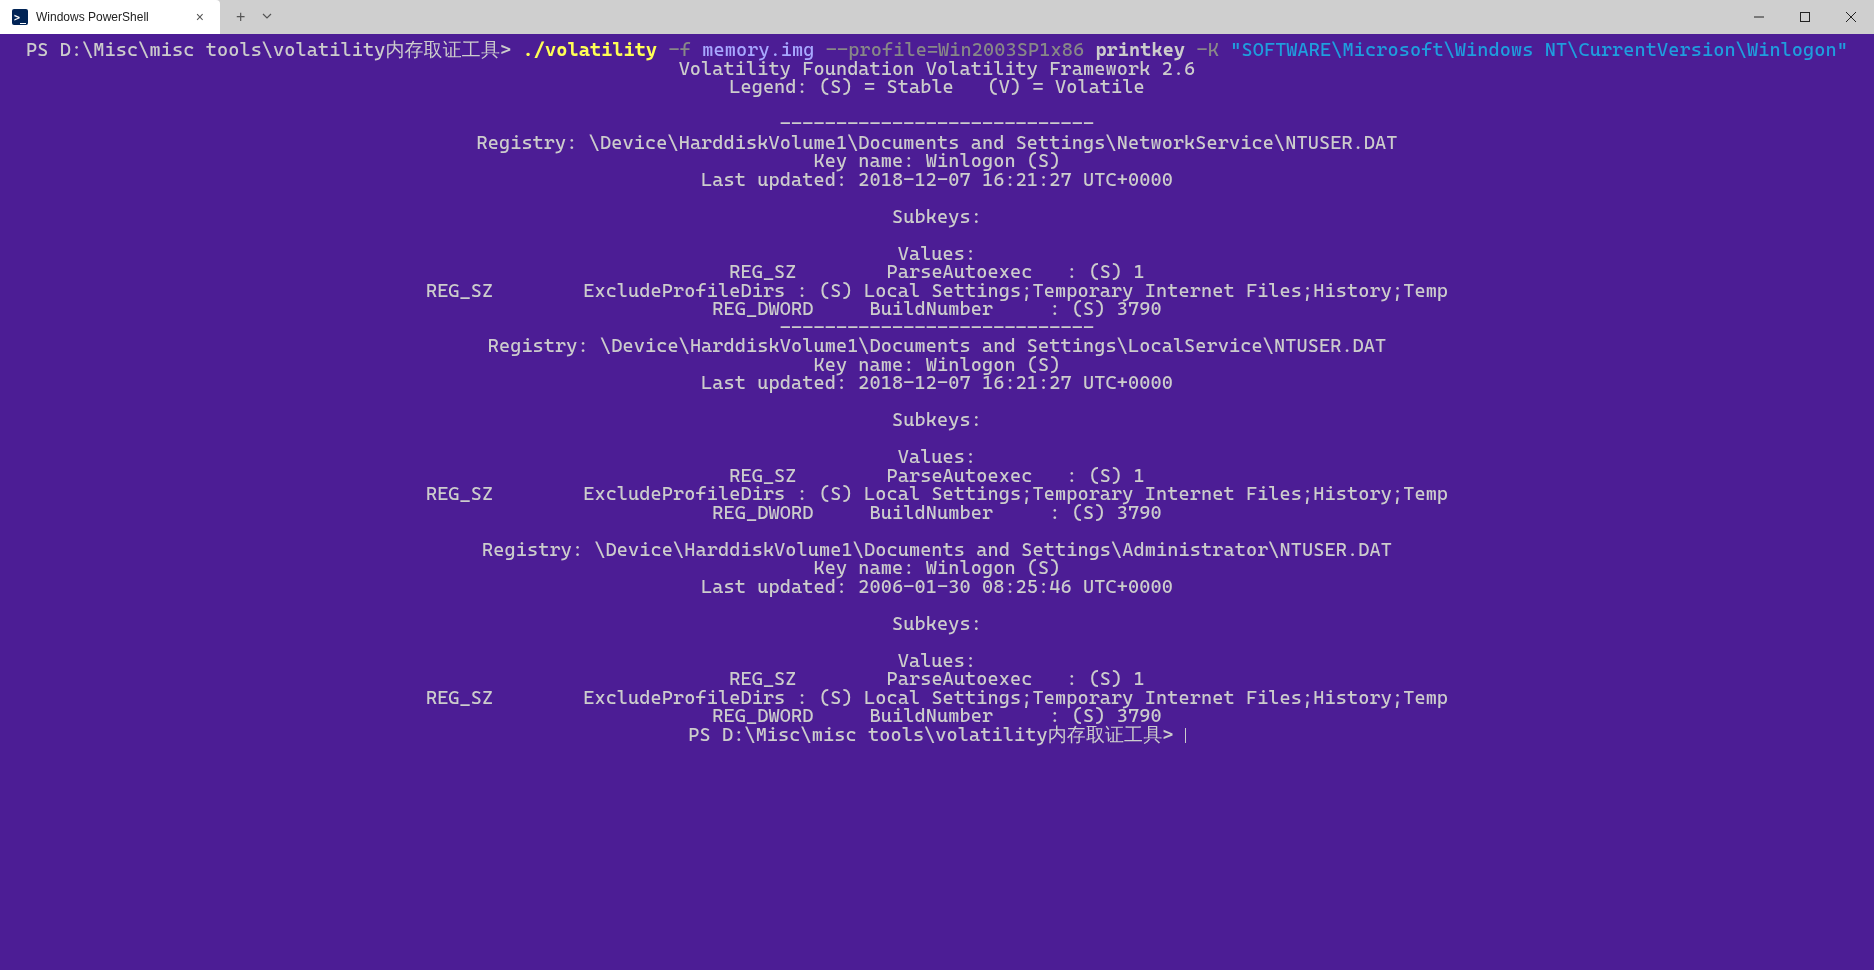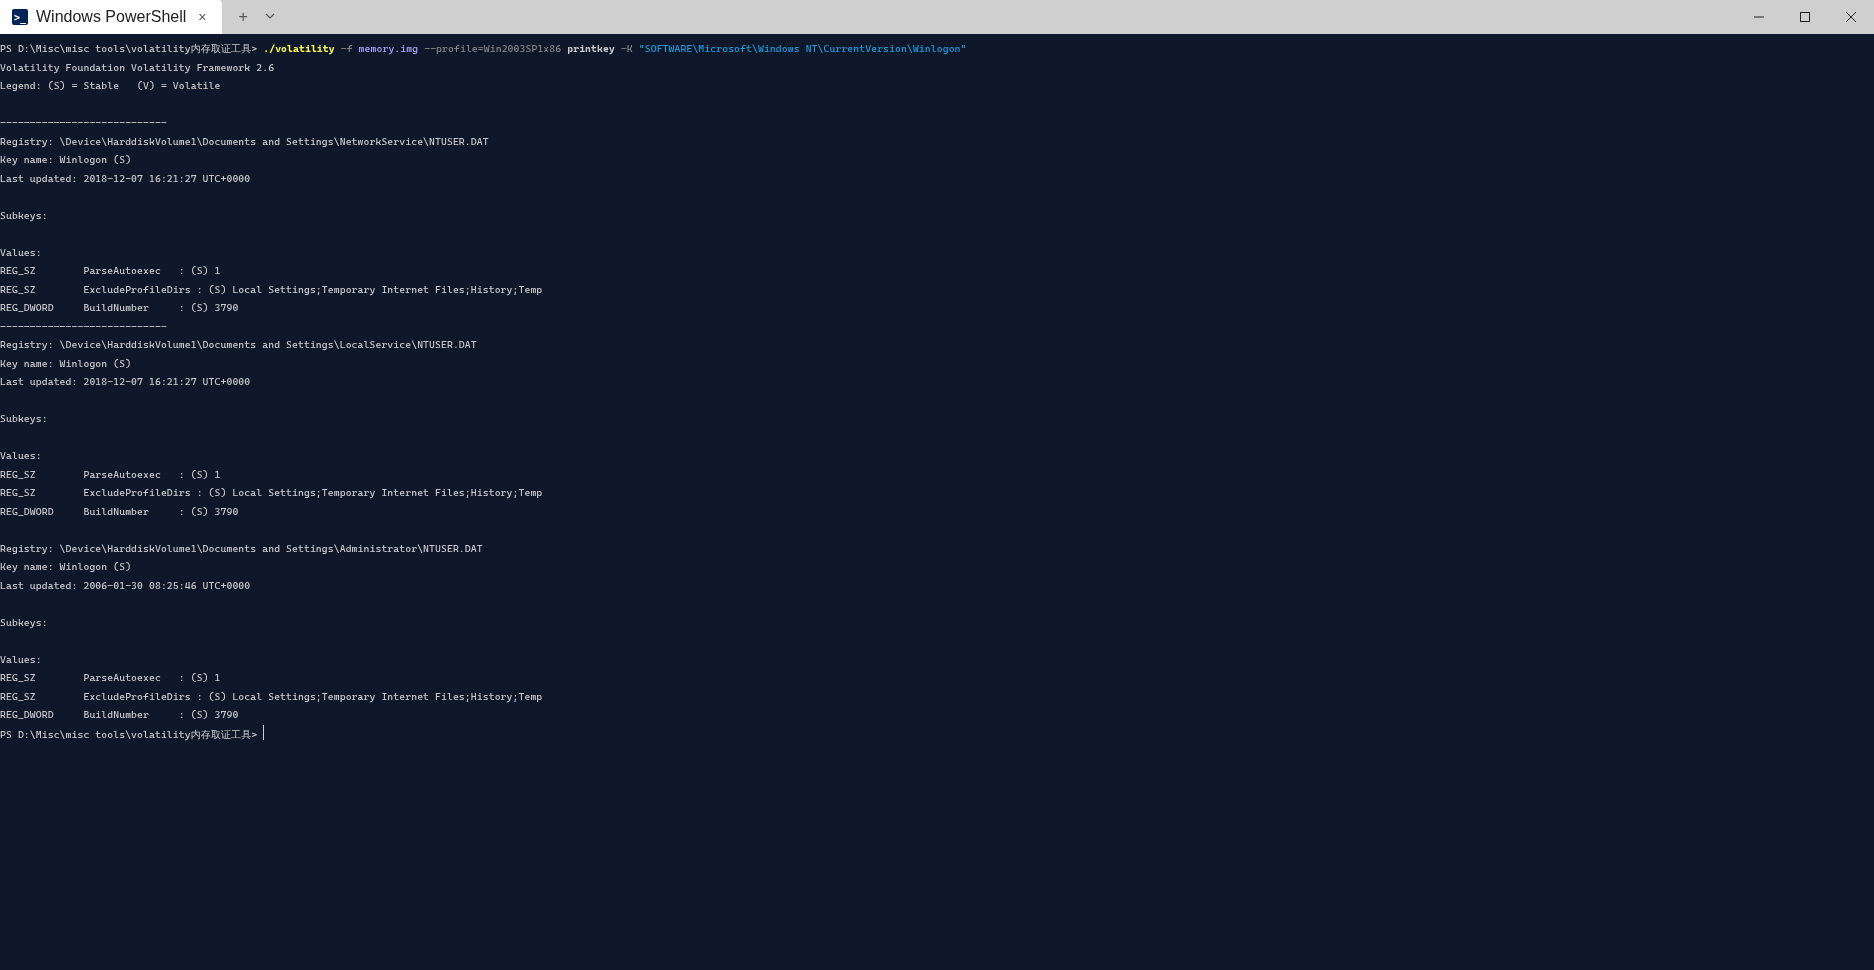--- a/index.html
+++ b/index.html
@@ -12,37 +12,38 @@
     background: #fff; display: flex; align-items: center; gap: 8px;
     padding: 0 12px; height: 34px; min-width: 220px;
     border-top-right-radius: 4px;
   }
   .tab .ps-icon {
     width: 16px; height: 16px; background: #012456; color: #fff;
     display: inline-flex; align-items: center; justify-content: center;
     font-size: 10px; font-weight: bold; font-family: Consolas, monospace;
     border-radius: 2px;
   }
-  .tab .title { font-size: 16px; color: #222; flex: 1; }
+  .tab .title { font-size: 12px; color: #222; flex: 1; }
   .tab .close { color: #555; font-size: 14px; padding: 0 4px; cursor: pointer; }
   .tabbar-rest { display: flex; align-items: center; gap: 16px; padding-left: 16px; color: #555; }
   .tabbar-rest .btn { font-size: 16px; cursor: pointer; }
   .spacer { flex: 1; }
   .window-controls { display: flex; align-items: center; }
   .window-controls .wc { width: 46px; height: 34px; display: flex; align-items: center; justify-content: center; color: #222; font-size: 12px; cursor: pointer; }
   .wc svg { stroke: #222; stroke-width: 1; fill: none; }
 
   .terminal {
-    background: #0f172a; color: #ccc;
+    background: #4c1d95; color: #ccc;
     font-family: Consolas, "Cascadia Mono", monospace;
-    font-size: 10px; line-height: 18.5px;
+    font-size: 19px; line-height: 18.5px;
     padding: 6px 0 0 0;
     white-space: pre; overflow: hidden;
     height: calc(100% - 34px);
     letter-spacing: 0.1px;
+    text-align: center;
   }
   .prompt-ps { color: #ccc; }
   .cmd-exe  { color: #ffff55; font-weight: bold; }
   .cmd-flag { color: #888; }
   .cmd-arg  { color: #a8a8ff; }
   .cmd-sub  { color: #ccc; font-weight: bold; }
   .cmd-str  { color: #1f9ede; }
   .cursor   { display: inline-block; width: 1px; height: 15px; background: #ccc; vertical-align: -2px; animation: blink 1s step-start infinite; }
   @keyframes blink { 50% { opacity: 0; } }
 </style>

